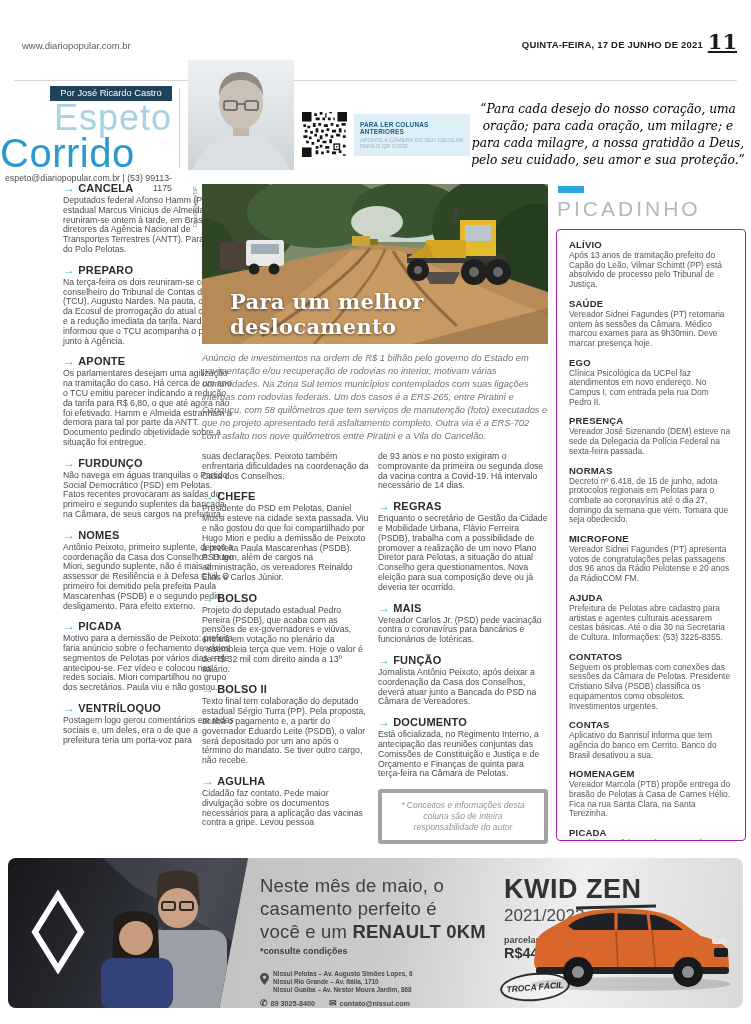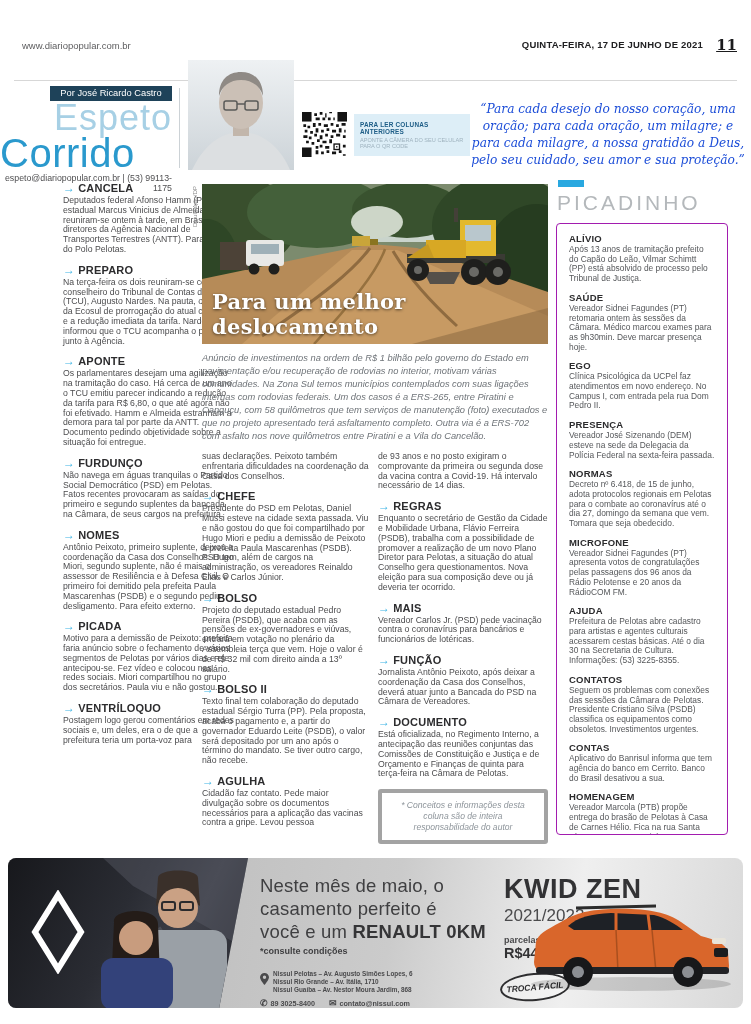--- a/index.html
+++ b/index.html
@@ -2,61 +2,61 @@
 <html lang="pt"><head>
 <meta charset="utf-8">
 <style>
   html,body{margin:0;padding:0;background:#fff;}
   .page{position:relative;width:751px;height:1024px;background:#fff;overflow:hidden;
         font-family:"Liberation Sans",sans-serif;color:#444;}
   
   .topbar{position:absolute;left:22px;right:14px;top:30px;height:24px;}
   .site{position:absolute;left:0;bottom:3px;font-size:9.5px;color:#5d5d5f;}
   .dateline{position:absolute;right:34px;bottom:4px;font-size:9.5px;font-weight:bold;color:#202022;letter-spacing:.2px;}
-  .pagenum{position:absolute;right:0;bottom:0;font-family:"DejaVu Serif",serif;font-weight:bold;font-size:15px;color:#1b1b1d;text-decoration:underline;}
+  .pagenum{position:absolute;right:0;bottom:0;font-family:"DejaVu Serif",serif;font-weight:bold;font-size:21px;color:#1b1b1d;text-decoration:underline;}
   .top-rule{position:absolute;left:14px;right:14px;top:80px;border-top:1px solid #d7d7d7;}
   
   .byline{position:absolute;top:86px;left:50px;width:122px;background:#1e4259;color:#fff;
           font-size:9.3px;text-align:center;padding:2px 0 3px;}
   .title1{position:absolute;top:100px;left:0;width:172px;text-align:right;font-size:36px;line-height:1;
           color:#a7d0e5;letter-spacing:1px;}
   .title2{position:absolute;top:133px;left:0;width:172px;font-size:40px;line-height:1;
           font-weight:normal;color:#2a99cd;letter-spacing:.5px;}
   .contact{position:absolute;top:173px;left:0;width:172px;text-align:right;font-size:8.8px;color:#4e4e50;}
   .mast-divider{position:absolute;left:179px;top:88px;height:80px;border-left:1px solid #ccd2d6;}
   .portrait{position:absolute;left:188px;top:60px;width:106px;height:110px;overflow:hidden;}
   .qr{position:absolute;left:302px;top:112px;width:45px;height:45px;background:#fff;}
   .qr-label{position:absolute;left:354px;top:114px;width:104px;background:#ddeef7;padding:7px 6px;}
   .qr-bold{font-size:6.4px;font-weight:bold;color:#1d5d86;letter-spacing:.2px;}
   .qr-small{font-size:5.6px;color:#9fb3bf;margin-top:2px;}
   .quote{position:absolute;left:470px;top:101px;width:276px;font-family:"DejaVu Serif",serif;
-         font-style:italic;font-size:12.2px;line-height:1.4;color:#1d4ed8;text-align:center;}
+         font-style:italic;font-size:12.2px;line-height:1.4;color:#000000;text-align:center;}
   
   .col{position:absolute;}
   .col1{left:23px;top:182px;width:172px;margin-left:40px;}
   .col2{left:202px;top:452px;width:168px;}
   .col3{left:378px;top:452px;width:170px;}
   .art-h{margin:9px 0 2px;font-size:11px;font-weight:bold;color:#2c2c2e;letter-spacing:.2px;line-height:1;}
   .art:first-child .art-h{margin-top:0;}
   .arrow{color:#3eb4e4;font-weight:bold;font-size:12px;margin-right:3px;}
   .art-p,.cont-p{margin:0;font-size:8.7px;line-height:9.8px;color:#4c4c4e;}
   .cont-p{margin-bottom:2px;}
   
   .photo{position:absolute;left:202px;top:184px;width:346px;height:160px;}
   .photo svg{display:block;}
-  .photo-title{position:absolute;left:10px;bottom:5px;font-family:"DejaVu Serif",serif;font-weight:bold;
+  .photo-title{position:absolute;left:28px;bottom:5px;font-family:"DejaVu Serif",serif;font-weight:bold;
                font-size:21px;color:#fff;text-shadow:0 1px 3px rgba(0,0,0,.6);letter-spacing:.3px;}
   .photo-credit{position:absolute;left:-11px;top:2px;font-size:6.2px;color:#8d8d8d;
                 writing-mode:vertical-rl;transform:rotate(180deg);}
   .caption{position:absolute;left:202px;top:352px;width:346px;font-size:9.3px;line-height:13px;
            font-style:italic;color:#6f7479;}
   .footnote{margin-top:10px;border:4px solid #a3a3a3;border-radius:3px;padding:7px 9px;
             font-style:italic;font-size:8.6px;line-height:11px;color:#8e959b;text-align:center;}
   
-  .picadinho{position:absolute;left:556px;top:180px;width:172px;}
+  .picadinho{position:absolute;left:556px;top:186px;width:190px;}
   .pic-bar{width:26px;height:7px;background:#29a8e0;margin-left:2px;}
   .pic-title{margin:4px 0 8px 1px;font-size:21px;font-weight:normal;color:#b4b8bb;letter-spacing:3px;}
   .pic-box{border:1px solid #a21caf;border-radius:4px;padding:9px 12px 10px;height:612px;overflow:hidden;box-sizing:border-box;}
   .pic-h{margin:8px 0 1px;font-size:9.5px;font-weight:bold;color:#2b2b2d;letter-spacing:.2px;}
   .pic-item:first-child .pic-h{margin-top:0;}
   .pic-p{margin:0;font-size:8.4px;line-height:9.7px;color:#55575a;}
   
   .ad{position:absolute;left:8px;top:858px;width:735px;height:150px;border-radius:8px;overflow:hidden;
       background:linear-gradient(100deg,#a8a8a8 0%,#c3c3c3 32%,#cbcbcb 52%,#efefef 76%,#d9d9d9 100%);}
   .ad-photo{position:absolute;left:0;top:0;width:240px;height:150px;

